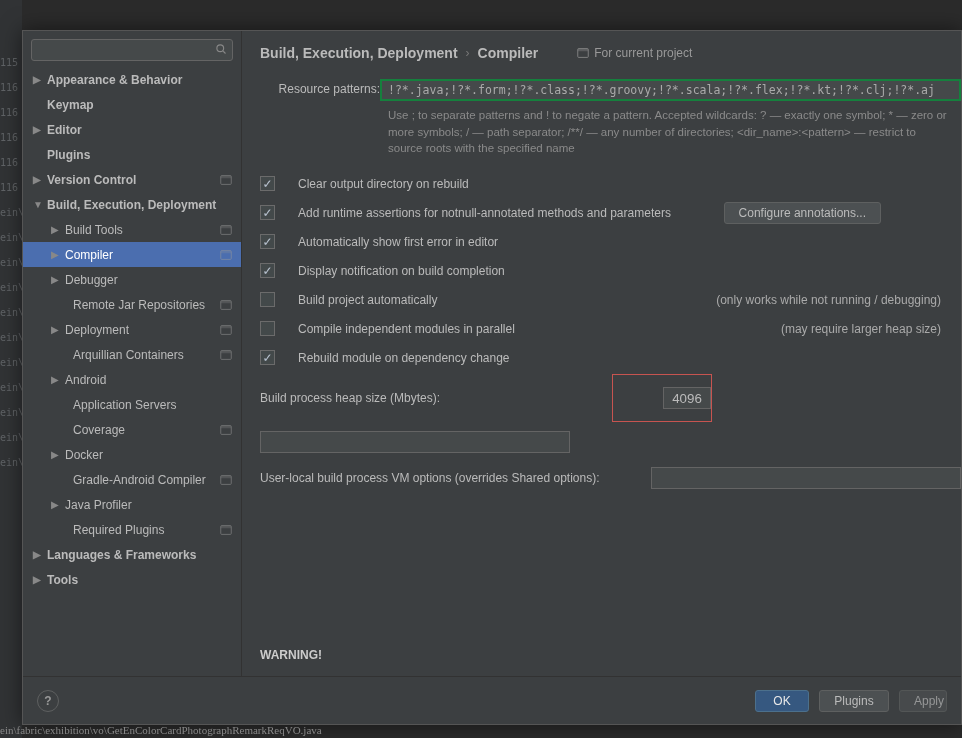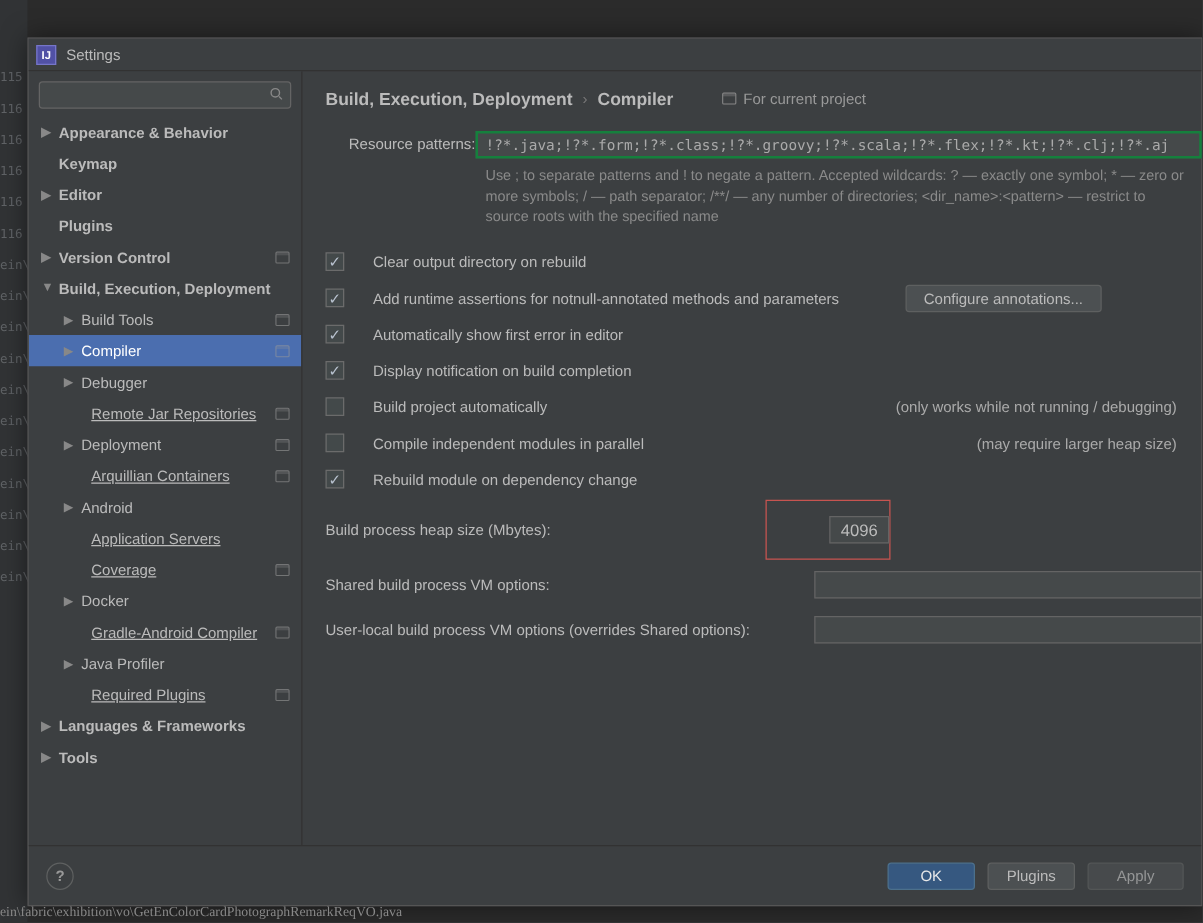--- a/index.html
+++ b/index.html
@@ -54,21 +54,21 @@
   position:absolute; right: 14px; top: 12px;
   width:12px;height:12px; color:#888;
 }
 .tree { flex:1; overflow-y:auto; padding-bottom:4px;}
 .tree-item {
   display:flex; align-items:center;
   height: 25px; padding-left: 10px; padding-right: 8px;
   cursor: pointer; color:#bbbbbb;
 }
 .tree-item.level1 { padding-left: 28px; font-weight: normal;}
-.tree-item.level2 { padding-left: 36px; text-decoration: underline;}
+.tree-item.level2 { padding-left: 36px;}
 .tree-item.top { font-weight: bold;}
 .tree-item .caret {
   width: 10px; display:inline-block; margin-right:4px;
   color:#888; font-size:10px;
 }
 .tree-item.selected {
   background: #4b6eaf; color:#fff;
 }
 .tree-item .proj-icon {
   margin-left:auto; width:14px;height:14px;
@@ -182,24 +182,20 @@
       <div></div>
       <div>ein\</div>
       <div></div>
       <div>ein\</div>
       <div></div>
       <div>ein\</div>
     </div>
 </div>
 
 <div class="dialog">
-  <div class="titlebar">
-    <div class="app-icon">IJ</div>
-    <span>Settings</span>
-  </div>
   <div class="dlg-body">
     <div class="sidebar">
       <div class="search-wrap">
         <input class="search-input" placeholder="" style="">
         <span class="mag">
           <svg viewBox="0 0 16 16" fill="none" stroke="#888" stroke-width="1.5">
               <circle cx="7" cy="7" r="4.5"></circle>
               <line x1="11" y1="11" x2="14" y2="14"></line>
             </svg>
         </span>
@@ -381,37 +377,36 @@
         <span>Rebuild module on dependency change</span>
       </div>
 
       <div class="field-row" style="height:52px">
         <span class="fl">Build process heap size (Mbytes):</span>
         <div class="heap-box">
           <input class="num-input" value="4096" style="">
         </div>
       </div>
       <div class="field-row">
-        <span class="fl">Shared build process VM options:</span>
         <input class="wide-input" value="" style="">
       </div>
       <div class="field-row">
         <span class="fl">User-local build process VM options (overrides Shared options):</span>
         <input class="wide-input" value="" style="">
       </div>
 
       <div class="warning">
         <div>WARNING!</div>
 
       </div>
     </div>
   </div>
 
   <div class="footer">
     <div class="help">?</div>
     <div class="spacer"></div>
-    <button class="btn primary" style="width:70px">OK</button>
+    <button class="btn primary" style="width:54px">OK</button>
     <button class="btn" style="width:70px">Plugins</button>
-    <button class="btn" style="width:77px;opacity:.7">Apply</button>
+    <button class="btn" style="width:48px;opacity:.7">Apply</button>
   </div>
 </div>
 
 <div style="position:absolute;bottom:2px;left:0;color:#888;font-size:11px;font-family:Liberation Serif, serif">ein\fabric\exhibition\vo\GetEnColorCardPhotographRemarkReqVO.java</div>
 
 </body></html>

